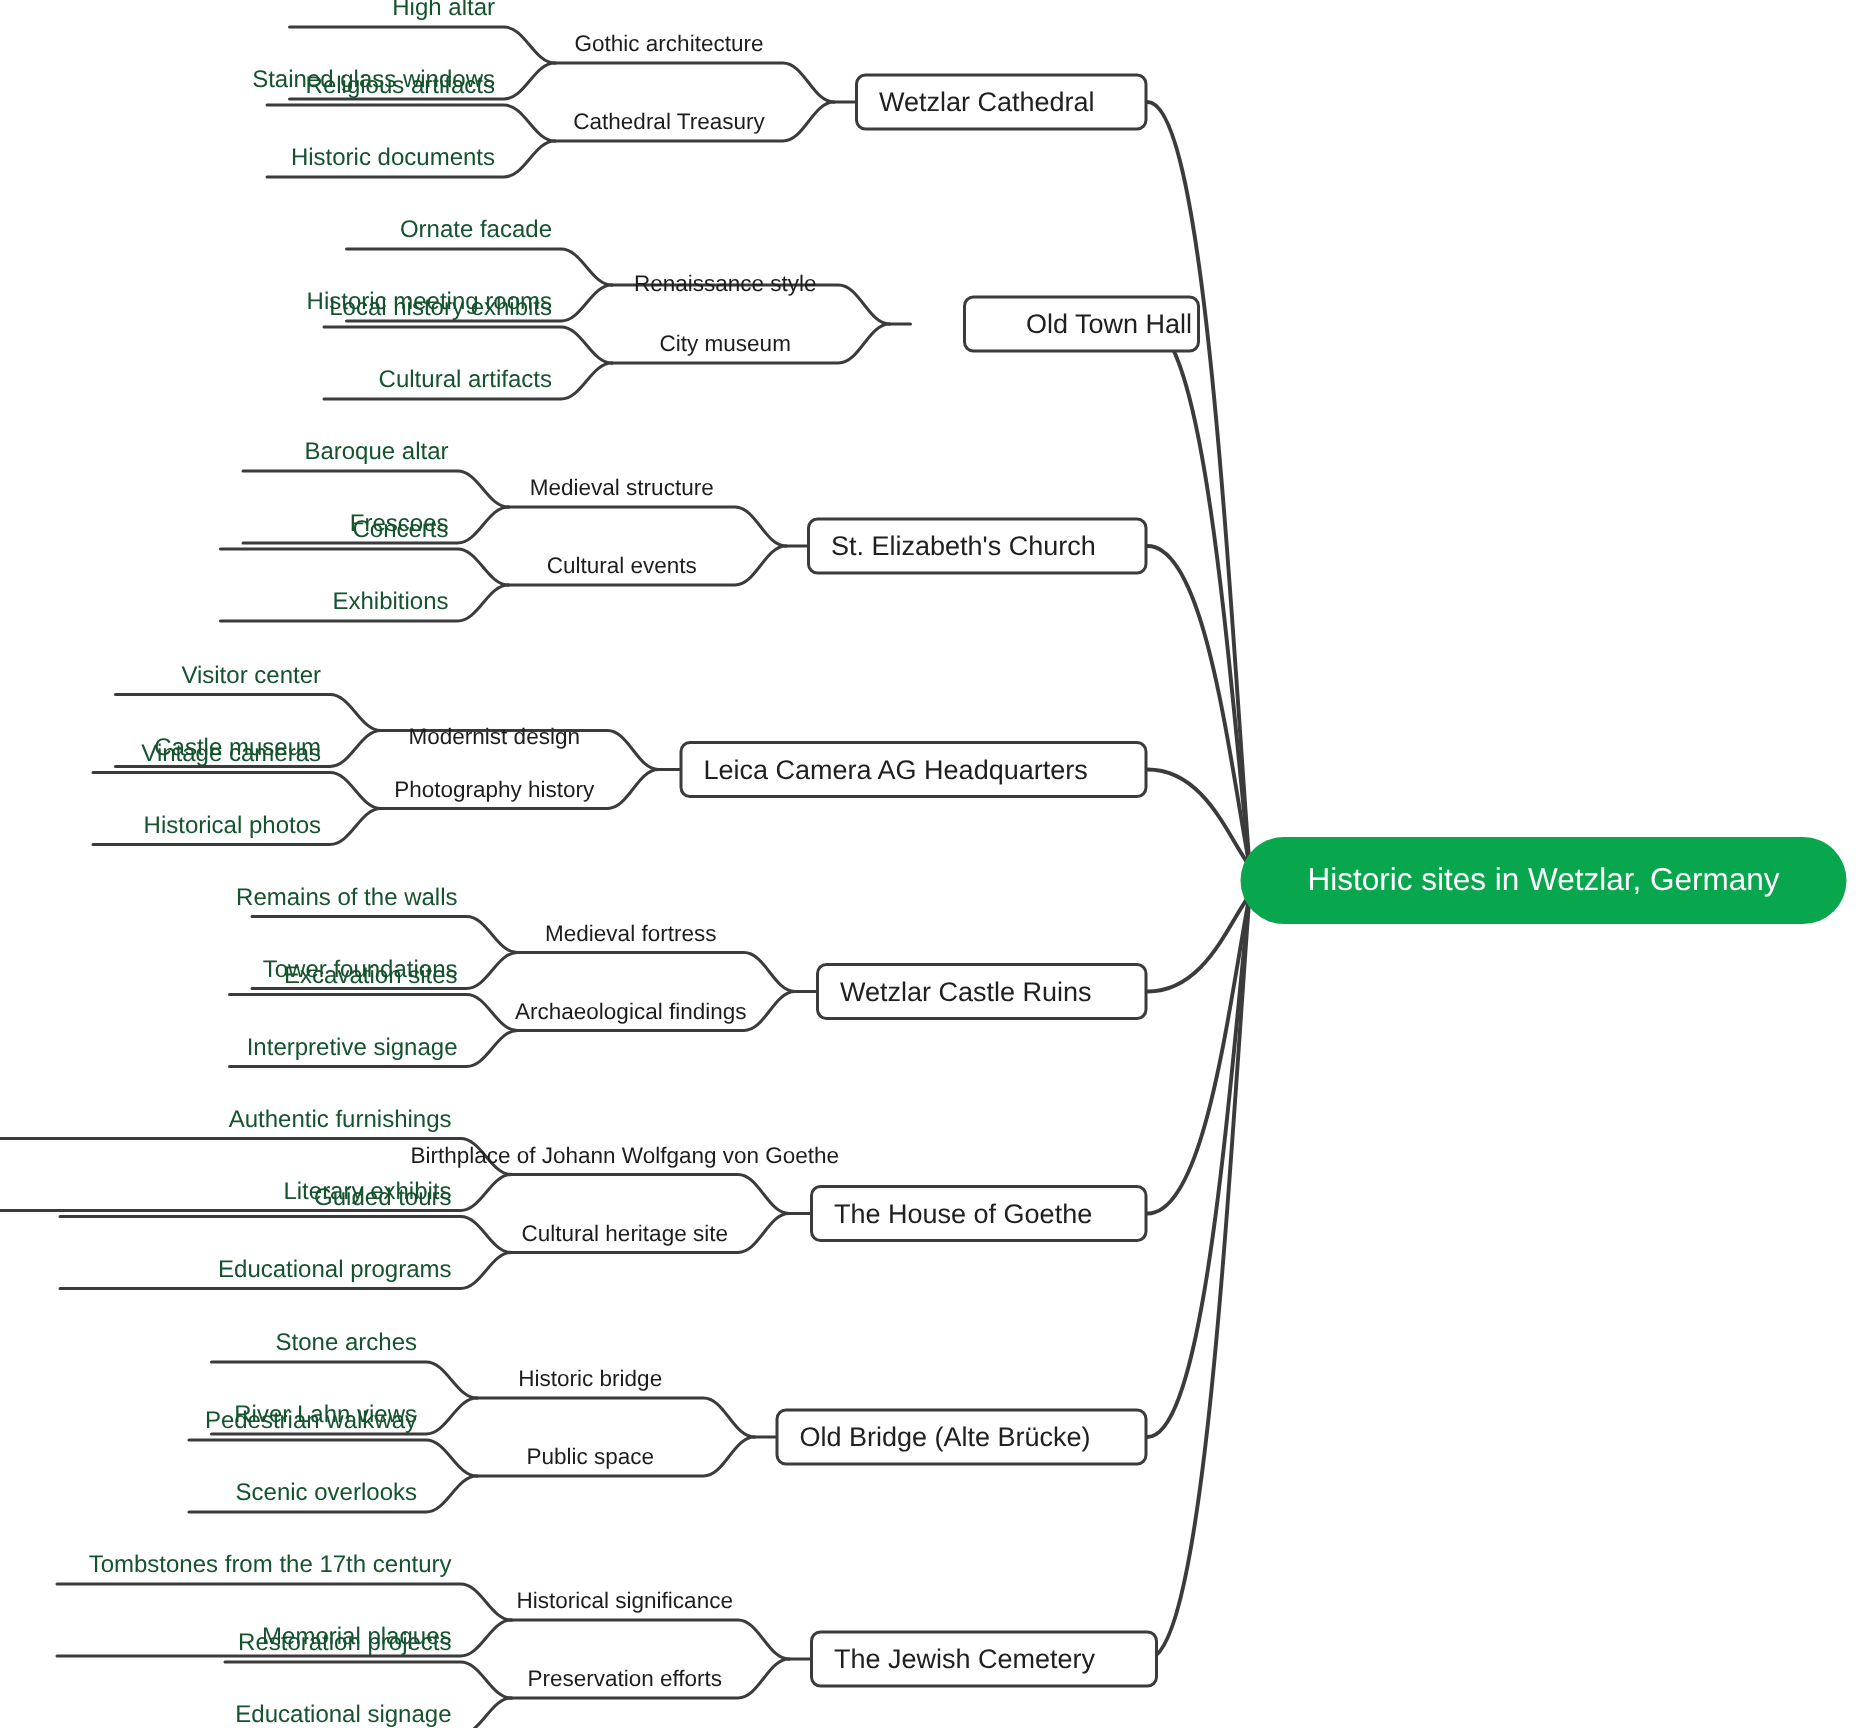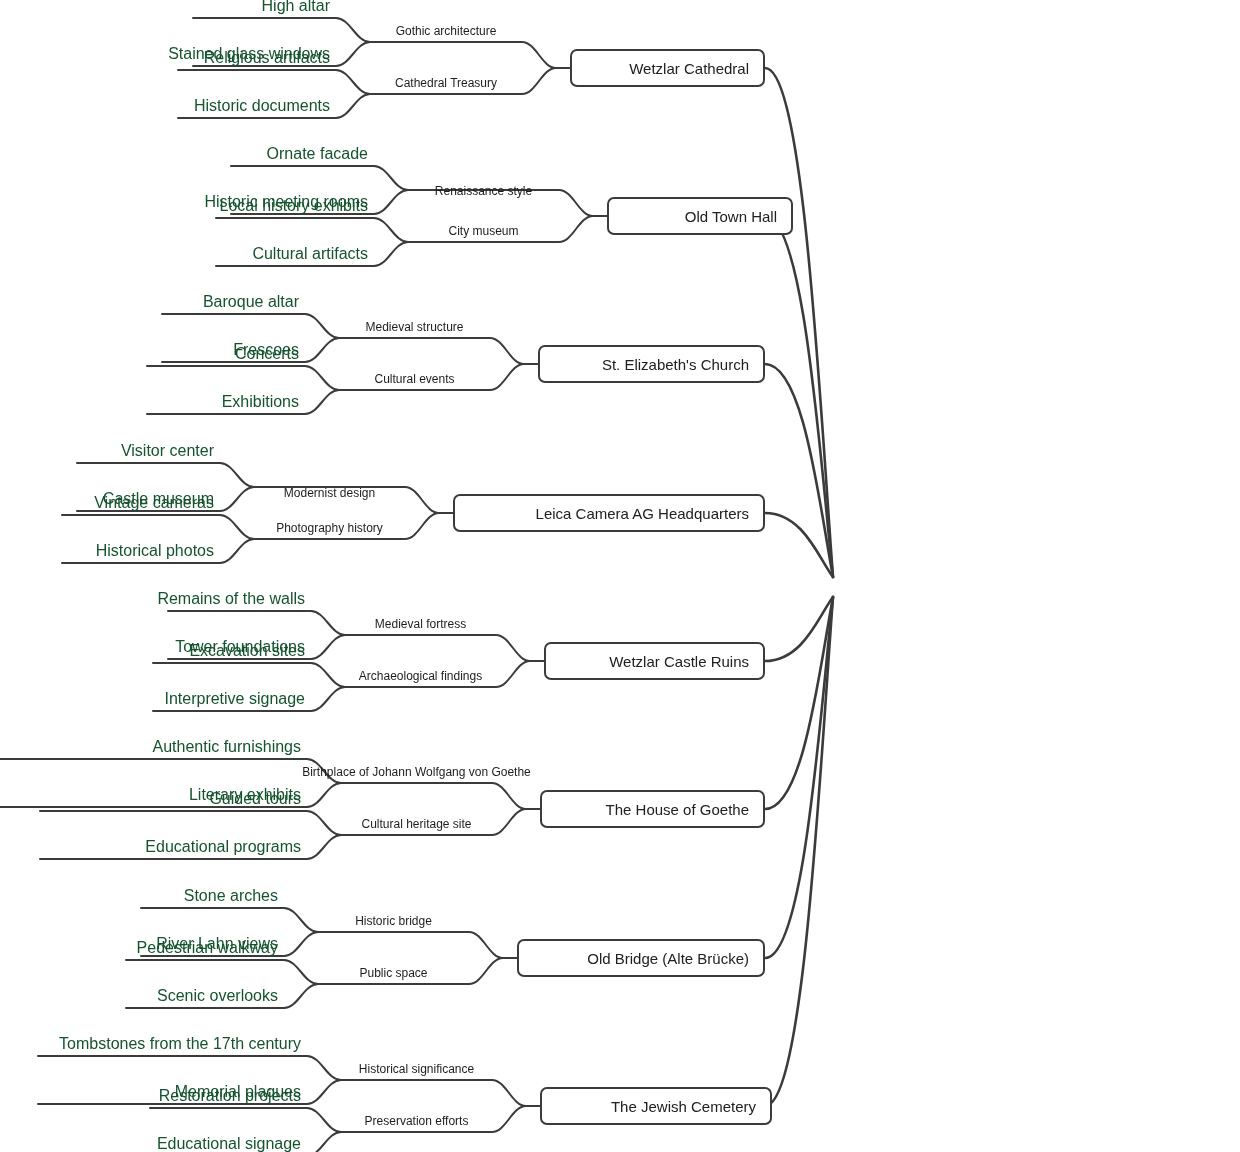--- a/index.html
+++ b/index.html
@@ -8,30 +8,30 @@
   #stage{position:relative;width:1240px;height:1152px;}
   #wires{position:absolute;left:0;top:0;width:1240px;height:1152px;pointer-events:none;}
 
   .topic-box{
     position:absolute;
     box-sizing:border-box;
     border:2px solid #3b3b3b;
     border-radius:7px;
     background:#ffffff;
     height:38px;
-    display:flex;align-items:center;justify-content:flex-end;
+    display:flex;align-items:center;justify-content:flex-start;
     padding:0 14px;
+    font-size:18px;
+    color:#202020;
+    white-space:nowrap;
+  }
+
+  .sub-label{
+    position:absolute;
     font-size:15px;
-    color:#202020;
-    white-space:nowrap;
-  }
-
-  .sub-label{
-    position:absolute;
-    font-size:12px;
     color:#1d1d1d;
     white-space:nowrap;
     transform:translate(-50%,-100%);
   }
 
   .leaf-label{
     position:absolute;
     font-size:16px;
     color:#14532d;
     white-space:nowrap;
@@ -126,21 +126,21 @@
   <div id="nodes">
       <div class="topic-box" style="left: 570px; width: 195px; top: 49px;">
         <span>Wetzlar Cathedral</span>
       </div>
       <div class="sub-label" style="left: 446px; top: 38px;">Gothic architecture</div>
       <div class="leaf-label" style="left: 334px; top: 15px;">High altar</div>
       <div class="leaf-label" style="left: 334px; top: 63px;">Stained glass windows</div>
       <div class="sub-label" style="left: 446px; top: 90px;">Cathedral Treasury</div>
       <div class="leaf-label" style="left: 334px; top: 67px;">Religious artifacts</div>
       <div class="leaf-label" style="left: 334px; top: 115px; padding-left: 26px;">Historic documents</div>
-      <div class="topic-box" style="left: 607px; width: 186px; top: 197px; padding-left: 40px;">
+      <div class="topic-box" style="left: 642px; width: 158px; top: 197px; padding-left: 40px;">
         <span>Old Town Hall</span>
       </div>
       <div class="sub-label" style="left: 483.5px; top: 198px;">Renaissance style</div>
       <div class="leaf-label" style="left: 372px; top: 163px;">Ornate facade</div>
       <div class="leaf-label" style="left: 372px; top: 211px;">Historic meeting rooms</div>
       <div class="sub-label" style="left: 483.5px; top: 238px;">City museum</div>
       <div class="leaf-label" style="left: 372px; top: 215px;">Local history exhibits</div>
       <div class="leaf-label" style="left: 372px; top: 263px;">Cultural artifacts</div>
       <div class="topic-box" style="left: 538px; width: 227px; top: 345px;">
         <span>St. Elizabeth's Church</span>
@@ -191,13 +191,16 @@
         <span>The Jewish Cemetery</span>
       </div>
       <div class="sub-label" style="left: 416.5px; top: 1076px;">Historical significance</div>
       <div class="leaf-label" style="left: 305px; top: 1053px;">Tombstones from the 17th century</div>
       <div class="leaf-label" style="left: 305px; top: 1101px;">Memorial plaques</div>
       <div class="sub-label" style="left: 416.5px; top: 1128px;">Preservation efforts</div>
       <div class="leaf-label" style="left: 305px; top: 1105px;">Restoration projects</div>
       <div class="leaf-label" style="left: 305px; top: 1153px;">Educational signage</div>
     </div>
 
+  <div class="center-node">
+    <span>Historic sites in Wetzlar, Germany</span>
+  </div>
 </div>
 
 </body></html>

